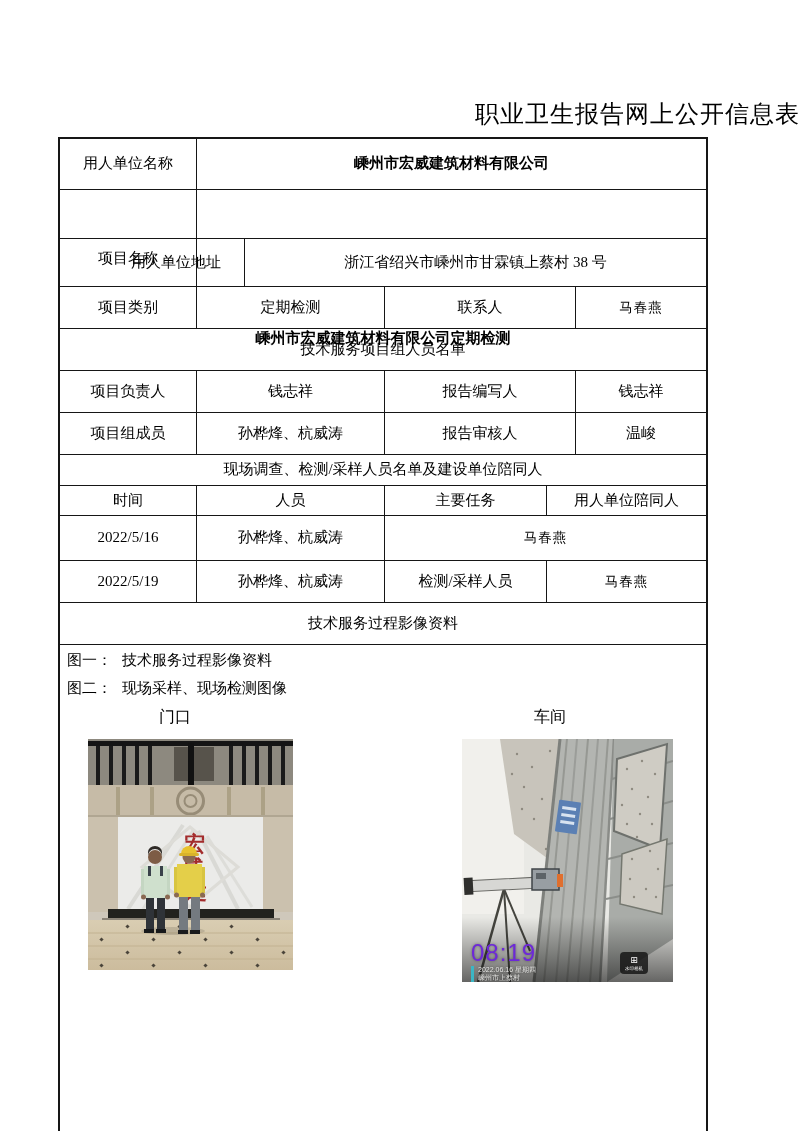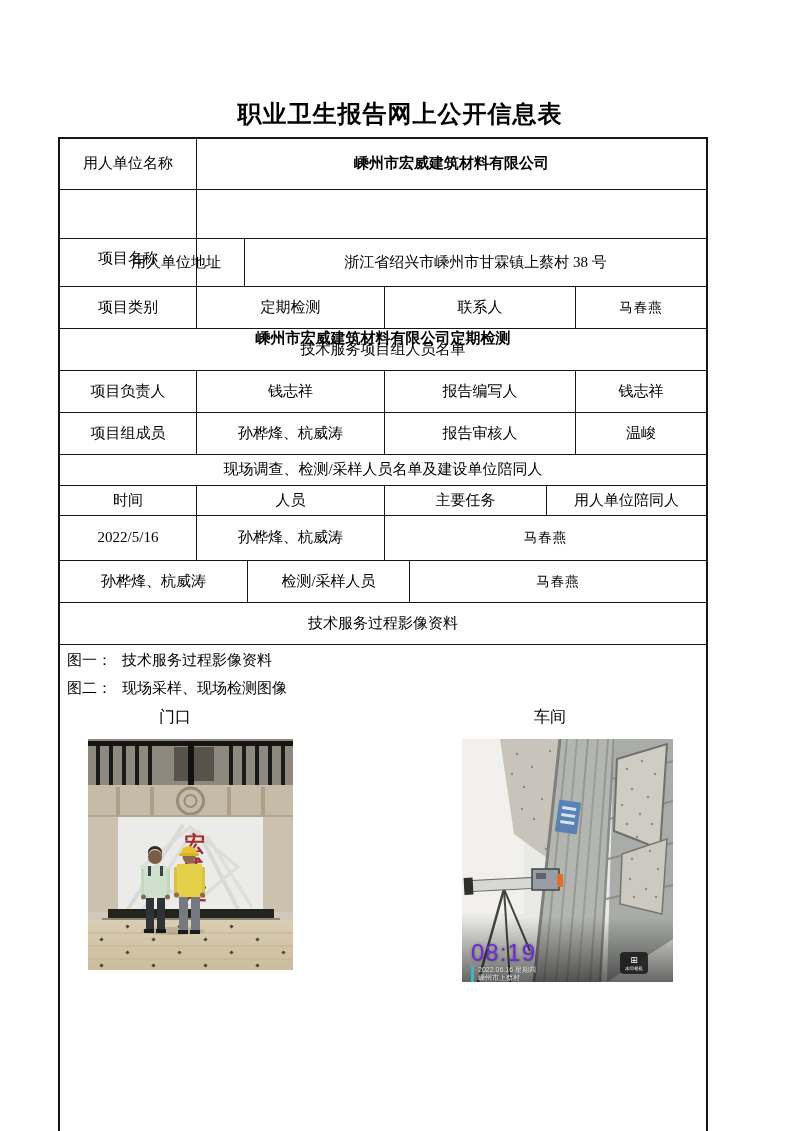--- a/index.html
+++ b/index.html
@@ -1,21 +1,21 @@
 <!DOCTYPE html>
 <html><head>
 <meta charset="utf-8">
 <style>
   * { margin:0; padding:0; box-sizing:border-box; }
   html,body { width:800px; height:1131px; background:#ffffff; }
   body { position:relative; font-family:"Liberation Serif","DejaVu Serif",serif; color:#000; overflow:hidden; }
 
   .page-title{
     position:absolute; top:98px; left:0; width:100%;
-    text-align:center; font-size:24px; font-weight:bold; letter-spacing:1px;
+    text-align:right; font-size:24px; font-weight:normal; letter-spacing:1px;
   }
 
   .tbl{
     position:absolute; left:58px; top:137px; width:650px; height:1101px;
     border:2px solid #161616; overflow:hidden; background:#fff;
   }
   .tr{ display:flex; width:100%; border-bottom:1.5px solid #161616; }
   .tr:last-child{ border-bottom:none; }
   .td{
     display:flex; align-items:center; justify-content:center; text-align:center;
@@ -128,20 +128,21 @@
     <div class="td grow">用人单位陪同人</div>
   </div>
 
   <div class="tr h45">
     <div class="td c-label">2022/5/16</div>
     <div class="td c-188">孙桦烽、杭威涛</div>
     <div class="td grow kai">马春燕</div>
   </div>
 
   <div class="tr h42">
+    <div class="td c-label">2022/5/19</div>
     <div class="td c-188">孙桦烽、杭威涛</div>
     <div class="td c-162">检测/采样人员</div>
     <div class="td grow kai">马春燕</div>
   </div>
 
   <div class="tr h42">
     <div class="td full">技术服务过程影像资料</div>
   </div>
 
   <div class="tr h341 media-row">

